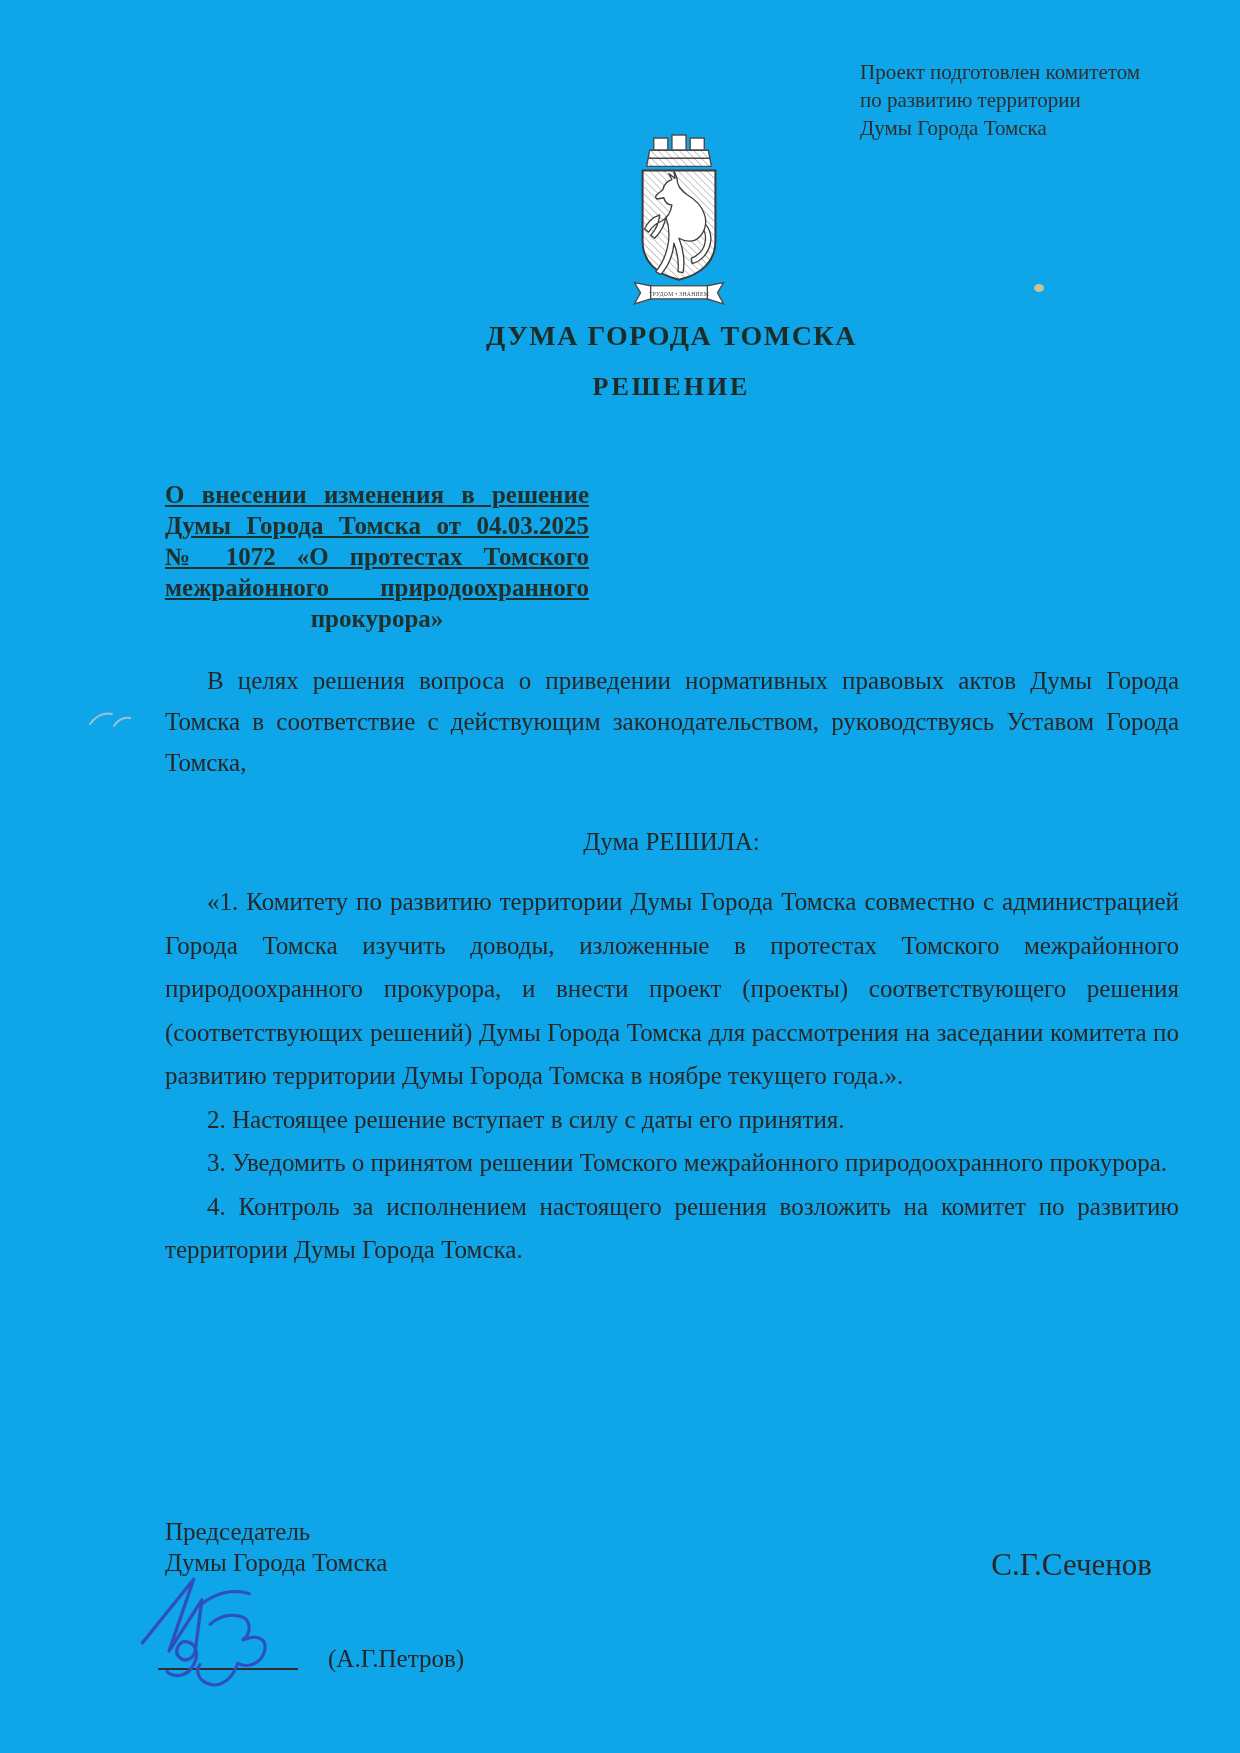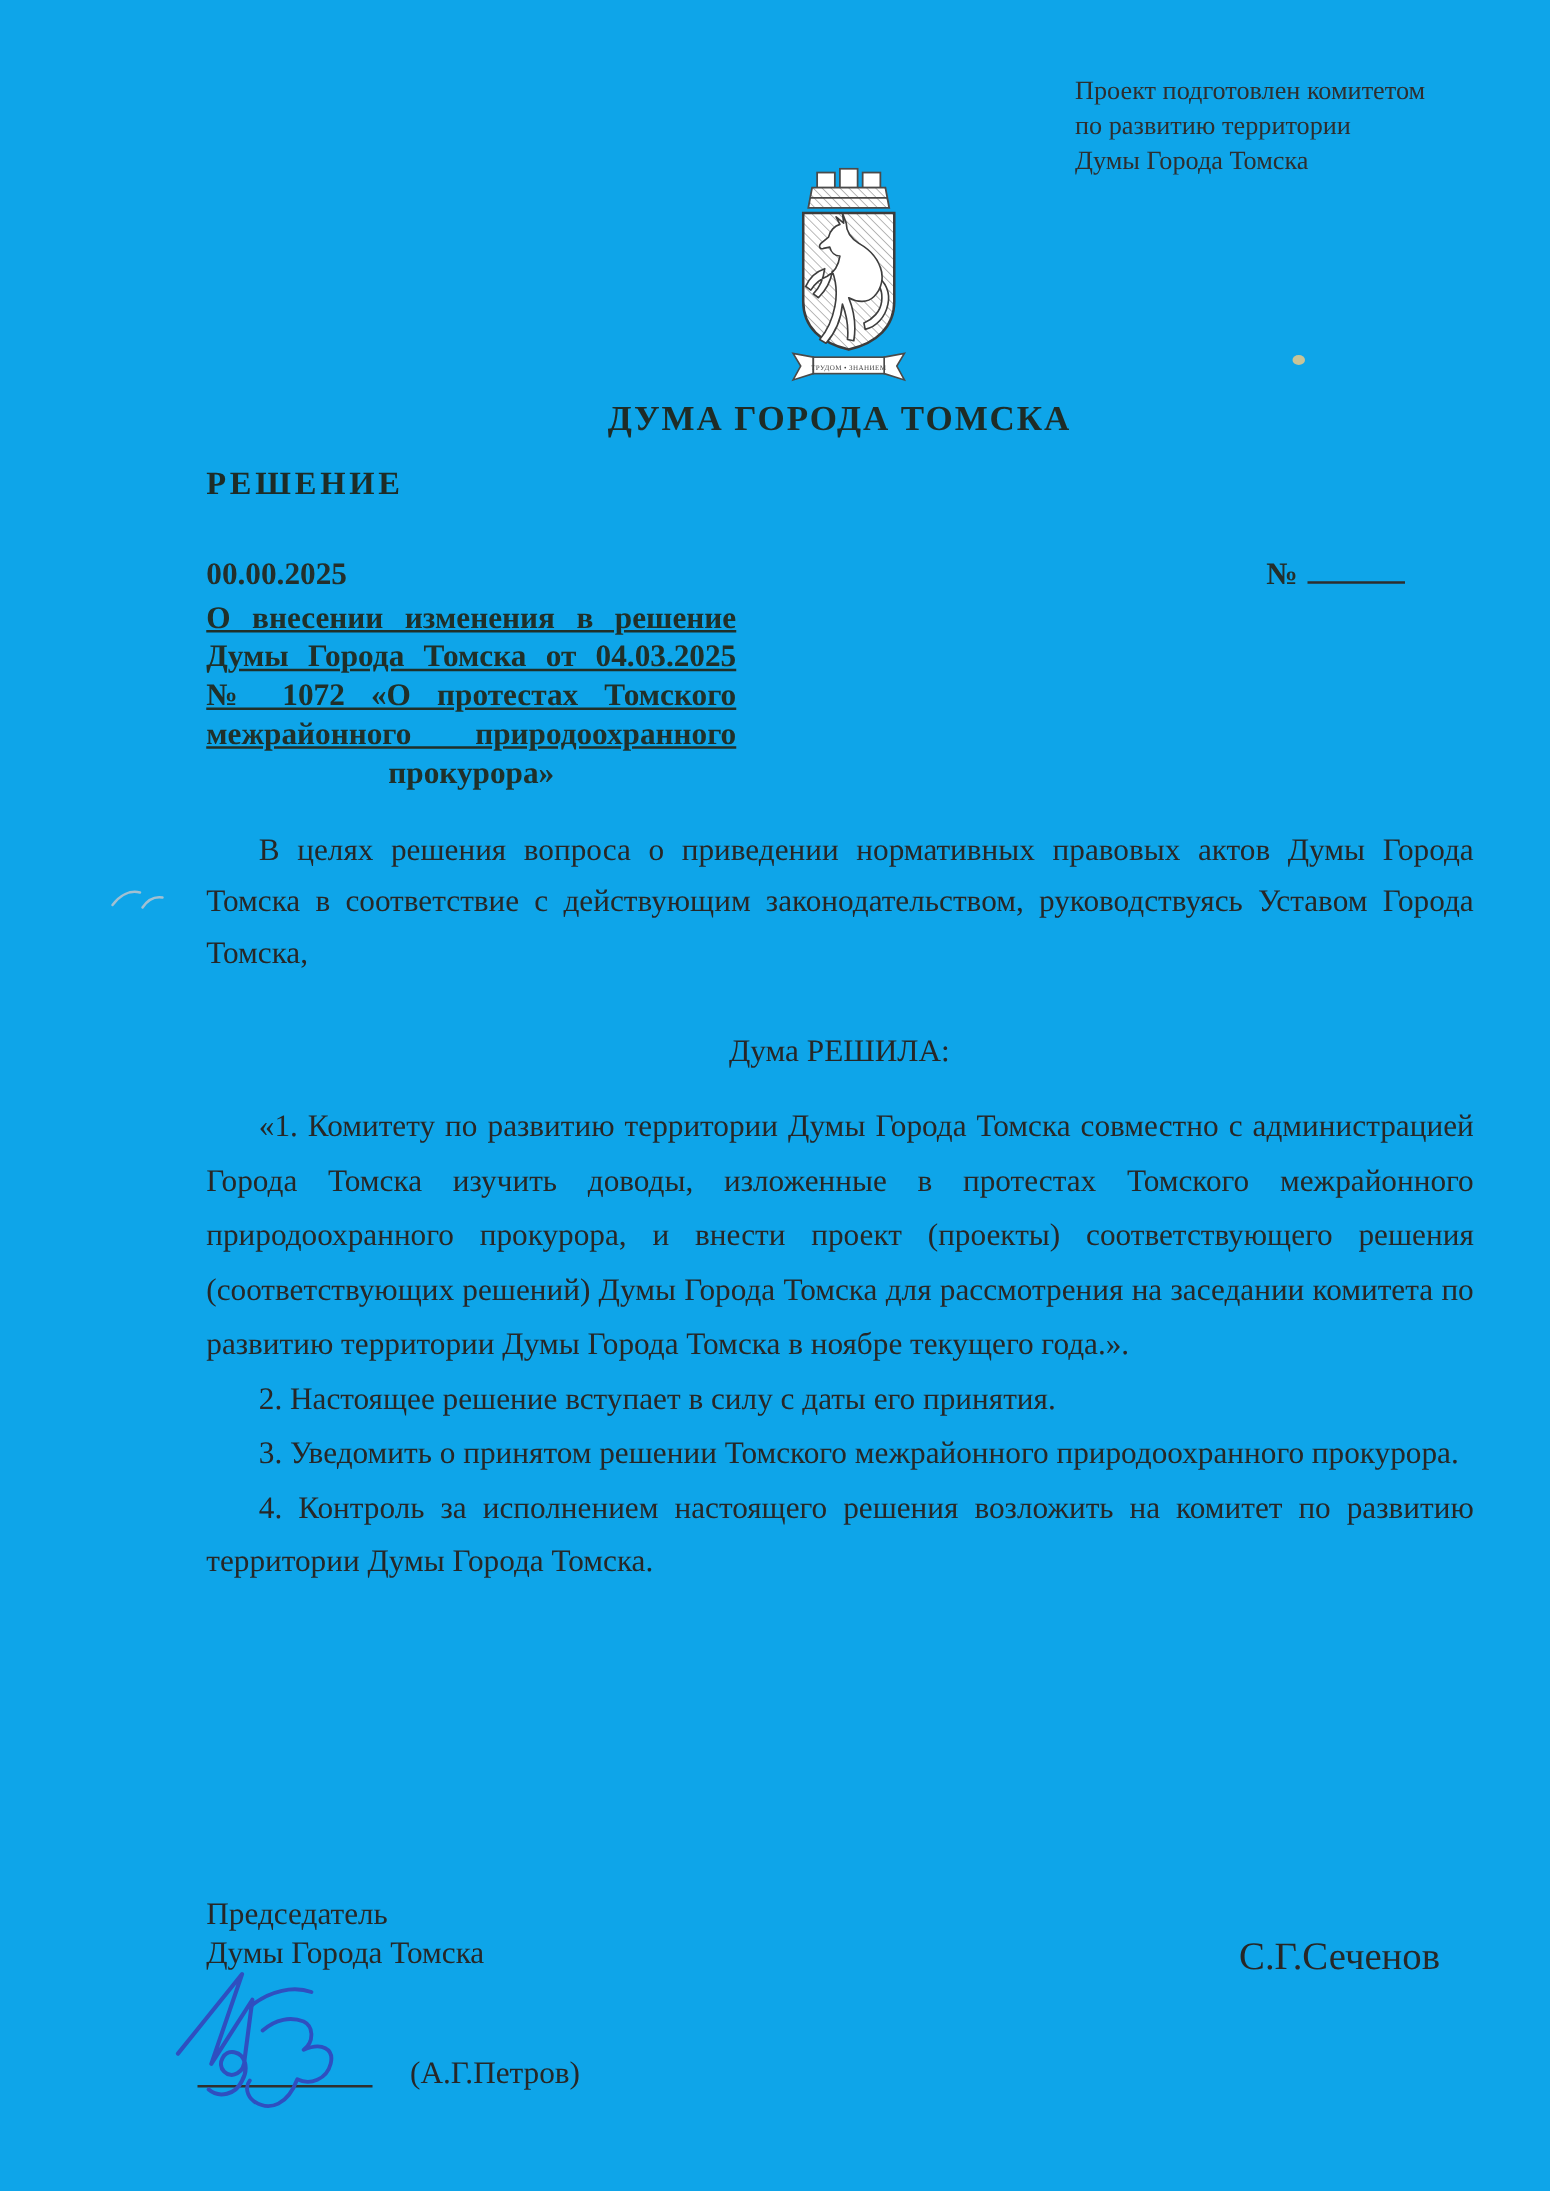--- a/index.html
+++ b/index.html
@@ -18,21 +18,21 @@
     font-size:21px; line-height:28px; color:#2e2e2e;
   }
   .emblem { position:absolute; left:626px; top:134px; }
   .org-title {
     position:absolute; left:165px; top:320px; width:1013px;
     text-align:center; font-weight:bold; font-size:28px;
     letter-spacing:1.5px; color:#1e2c27;
   }
   .doc-type {
     position:absolute; left:165px; top:372px; width:1013px;
-    text-align:left; font-weight:bold; font-size:26px;
+    text-align:center; font-weight:bold; font-size:26px;
     letter-spacing:3px; color:#1e2c27;
   }
   .dateline { position:absolute; left:165px; top:446px; width:1013px; height:34px; }
   .date { font-weight:bold; font-size:25px; color:#242f2b; }
   .num-wrap { position:absolute; left:848px; top:0; font-weight:bold; font-size:25px; color:#242f2b; }
   .num-line {
     display:inline-block; width:78px; height:20px;
     border-bottom:2px solid #2e2e2e; margin-left:8px;
   }
   .subject {
@@ -114,26 +114,20 @@
         <path d="M80,150 L96,147 L90,157 L96,168 L80,163 Z"></path>
         <rect x="24" y="150" width="56" height="13"></rect>
       </g>
       <text x="52" y="160" text-anchor="middle" font-size="5.6" letter-spacing="0.3" fill="#3f3f3f" stroke="none" font-family="Liberation Serif, serif">ТРУДОМ • ЗНАНИЕМ</text>
     </svg>
   </div>
 
   <div class="org-title">ДУМА ГОРОДА ТОМСКА</div>
   <div class="doc-type">РЕШЕНИЕ</div>
 
-  <div class="dateline">
-    <span class="date">00.00.2025</span>
-    <span class="num-wrap">
-      <span>№</span><span class="num-line"></span>
-    </span>
-  </div>
 
   <div class="subject">
     <div class="jl">О внесении изменения в решение</div>
     <div class="jl">Думы Города Томска от 04.03.2025</div>
     <div class="jl">№ 1072 «О протестах Томского</div>
     <div class="jl">межрайонного природоохранного</div>
     <div class="ll">прокурора»</div>
   </div>
 
   <div class="preamble">В целях решения вопроса о приведении нормативных правовых актов Думы Города Томска в соответствие с действующим законодательством, руководствуясь Уставом Города Томска,</div>

